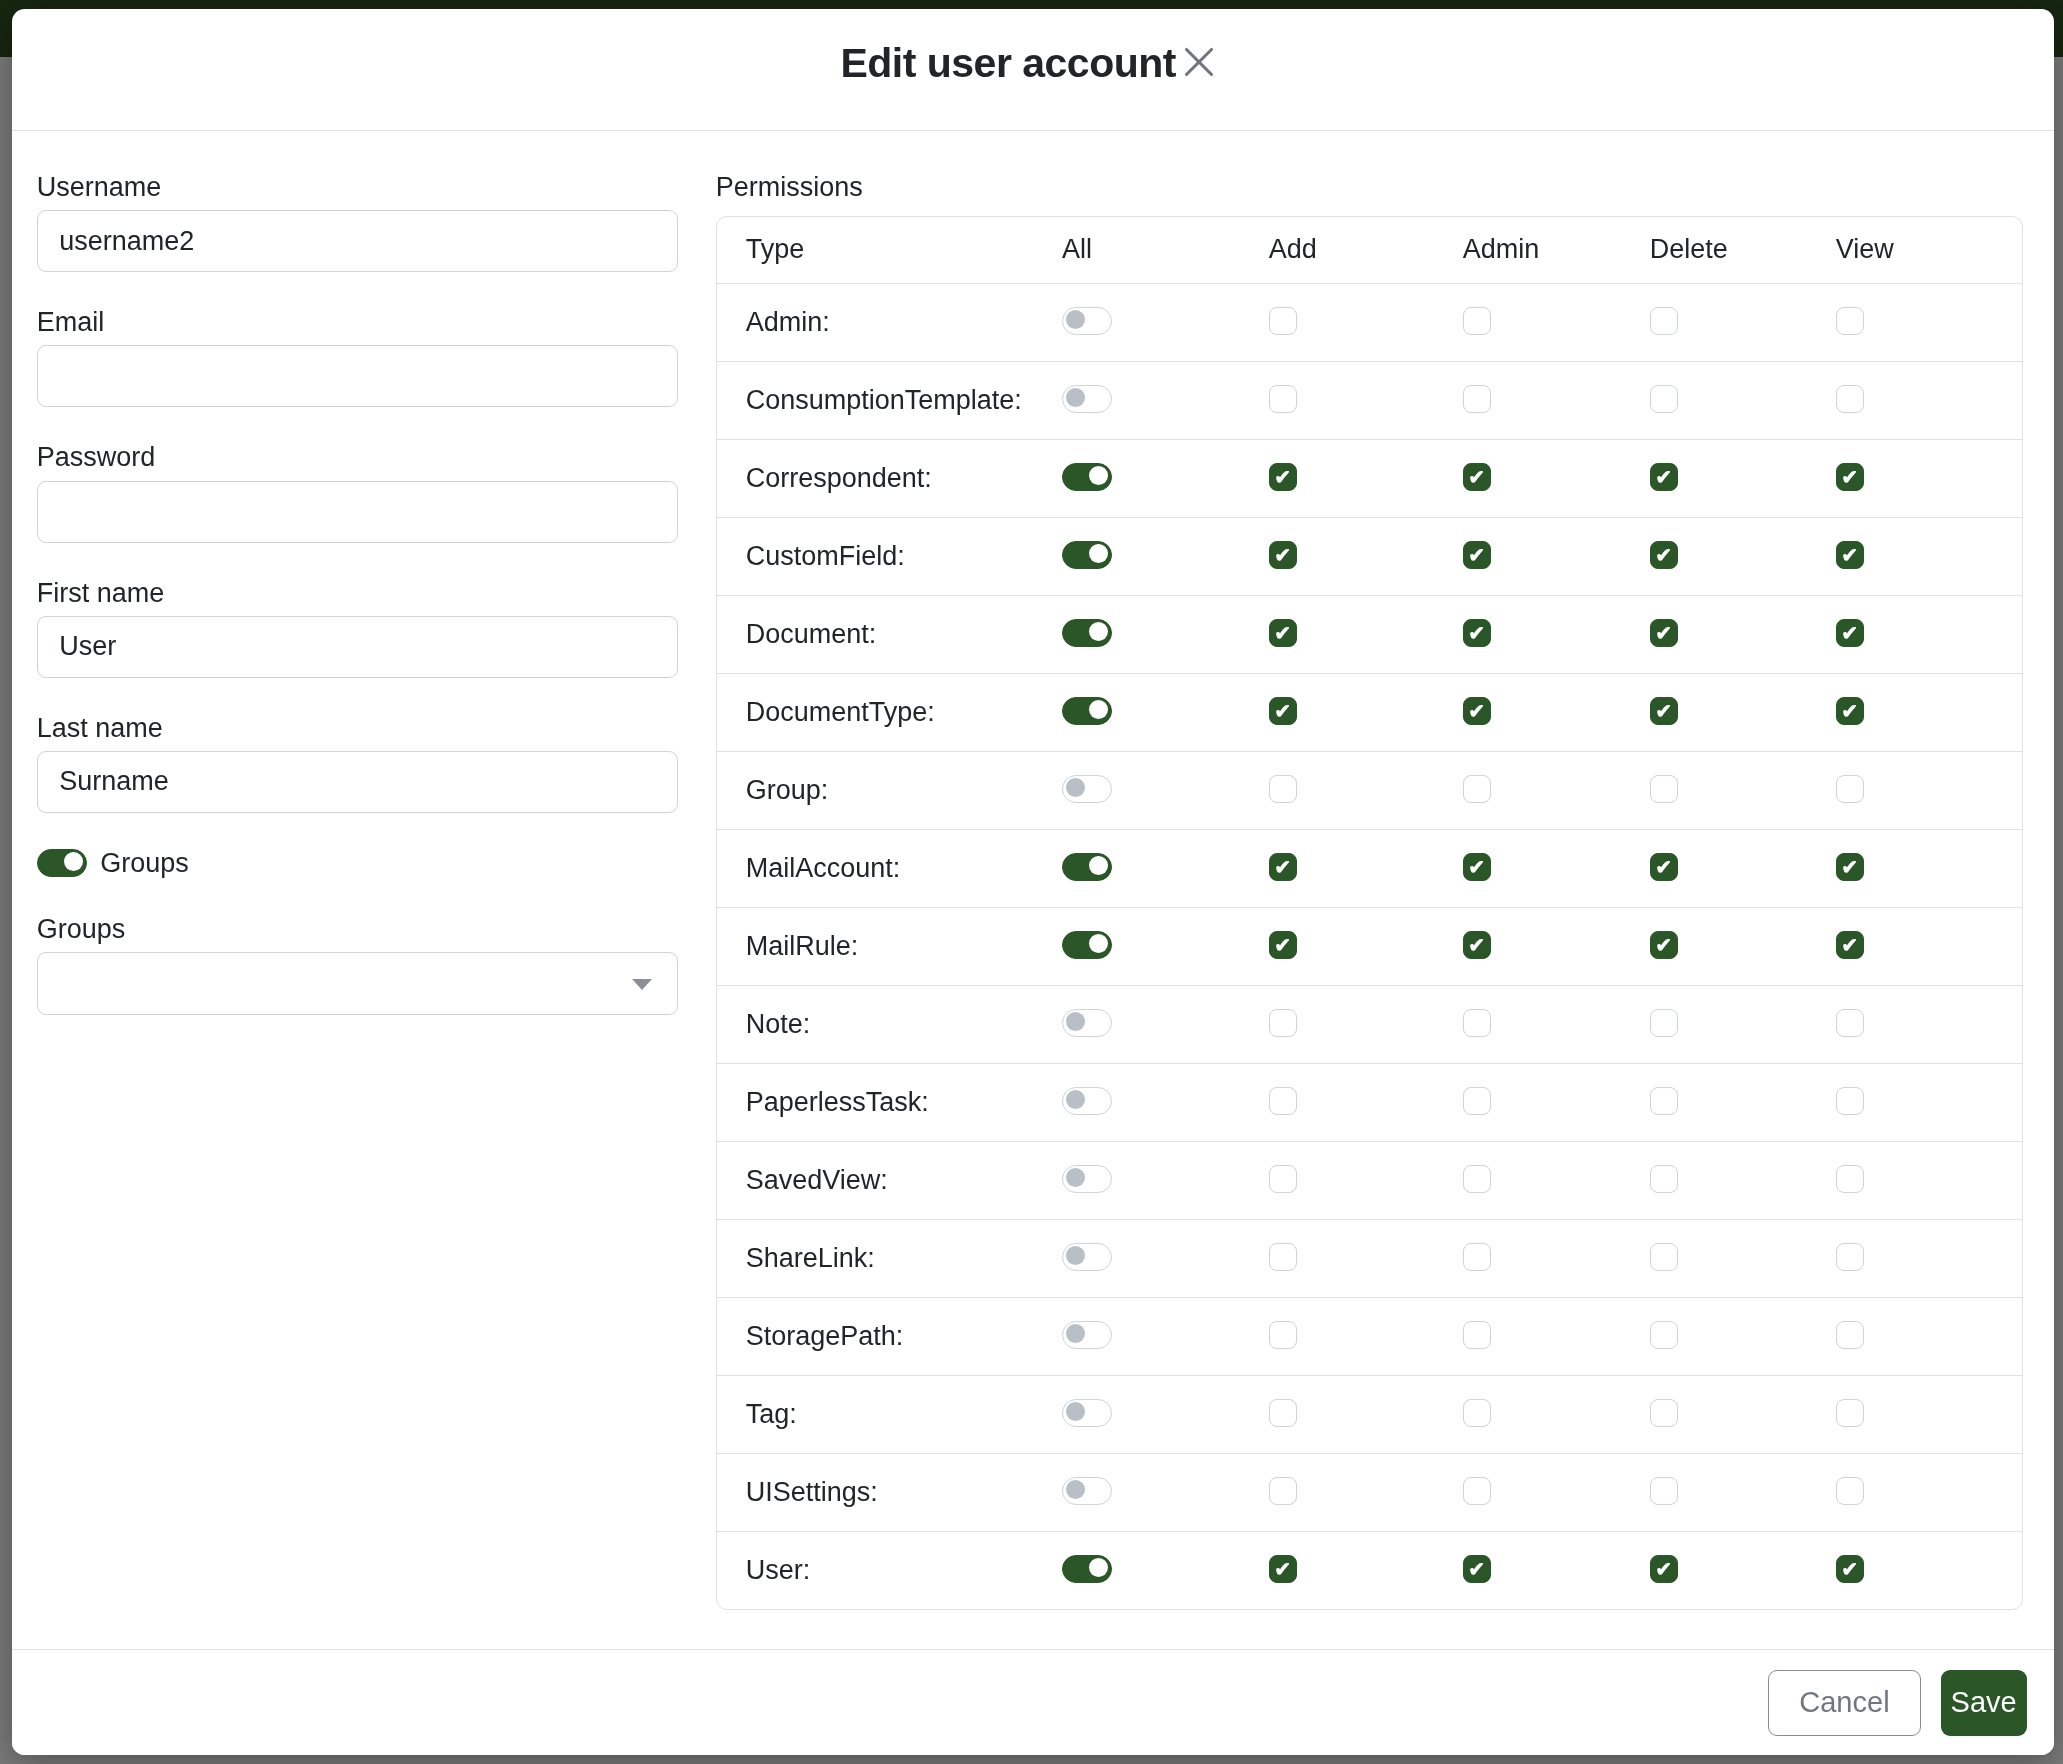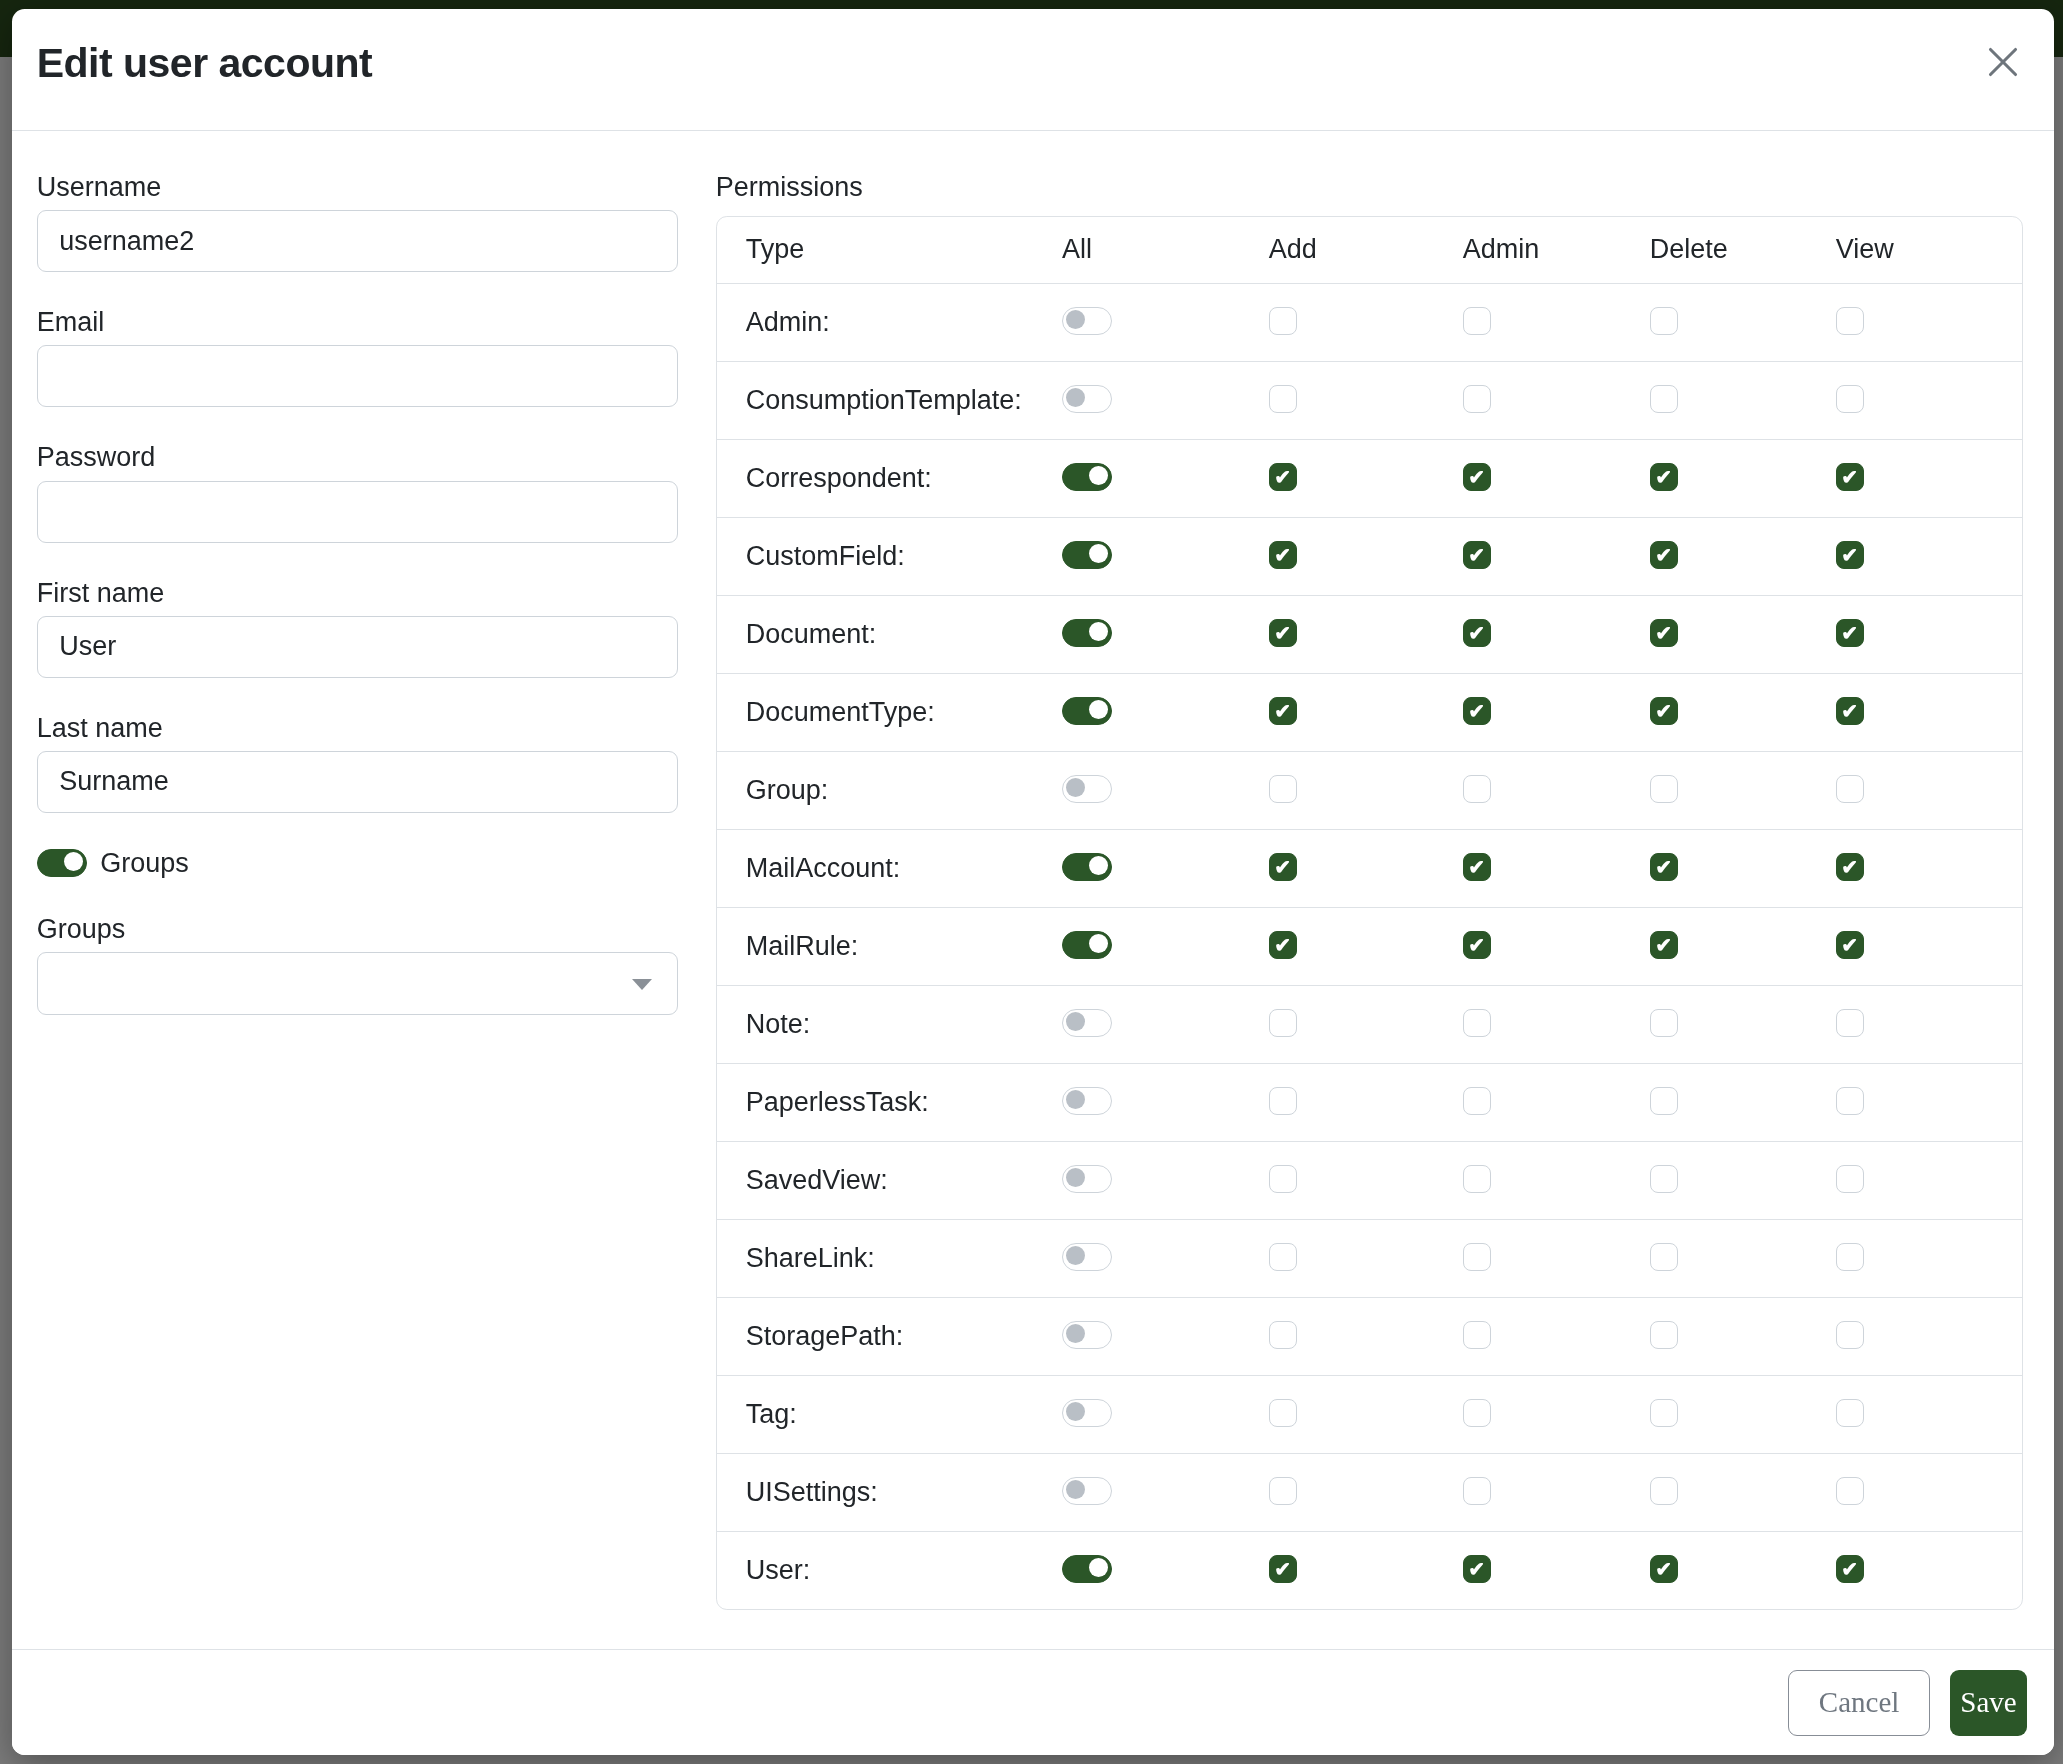--- a/index.html
+++ b/index.html
@@ -23,21 +23,21 @@
     background:#16260f;
   }
   .modal {
     position:absolute; left:11.7px; top:9px; width:2042px; height:1746px;
     background:#ffffff; border-radius:12.6px;
     box-shadow:0 9px 36px rgba(0,0,0,.35);
   }
   
   .modal-header {
     height:122px; padding:0 27px 13px 25px;
-    display:flex; align-items:center; justify-content:space-between;
+    display:flex; align-items:center; justify-content:center;
     border-bottom:1.8px solid var(--table-border);
   }
   .modal-title { font-size:41px; font-weight:700; letter-spacing:-0.5px; }
   .close-btn {
     width:47px; height:47px; background:none; border:none; cursor:pointer;
     display:flex; align-items:center; justify-content:center;
   }
   
   .modal-body {
     display:flex; padding:40px 31px 0 25px; gap:38px;
@@ -123,21 +123,21 @@
   
   .modal-footer {
     position:absolute; left:0; right:0; bottom:0; height:106px;
     border-top:1.8px solid var(--table-border);
     display:flex; align-items:center; justify-content:flex-end;
     gap:20px; padding:0 27px; background:#fff;
     border-radius:0 0 12.6px 12.6px;
   }
   .btn {
     height:66px; border-radius:9px; font-size:29px;
-    font-family:Liberation Serif, serif; cursor:pointer;
+    font-family:Liberation Sans, sans-serif; cursor:pointer;
     display:flex; align-items:center; justify-content:center;
   }
   .btn-cancel {
     padding:0 30px; background:#fff; color:#6f7780;
     border:1.8px solid #878d96;
   }
   .btn-save {
     padding:0 10px; background:var(--primary); color:#fff; border:none;
   }
 </style>

